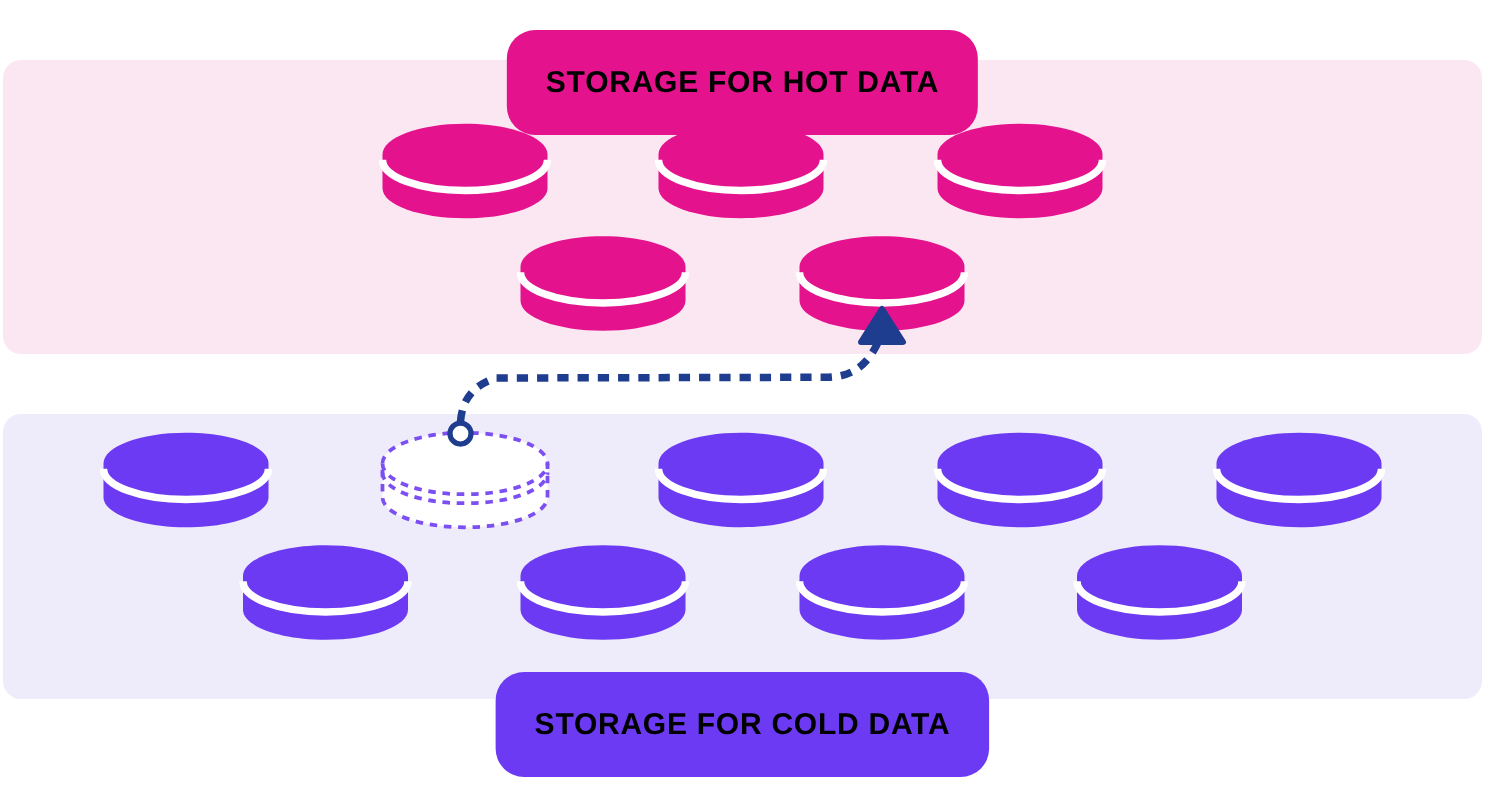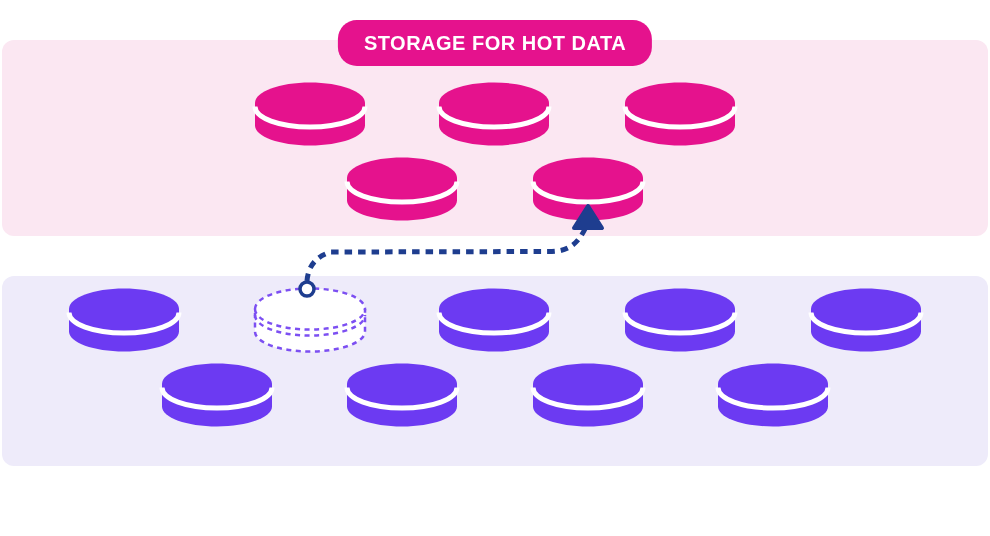--- a/index.html
+++ b/index.html
@@ -17,24 +17,24 @@
   }
   .band.hot{top:40px;height:196px;}
   .band.cold{top:276px;height:190px;}
   .diagram-svg{
     position:absolute;left:0;top:0;width:990px;height:536px;
   }
   .badge{
     position:absolute;
     left:50%;transform:translateX(-50%);
     display:flex;align-items:center;justify-content:center;
-    padding:4px 26px;
+    padding:16px 26px;
     height:38px;
     border-radius:19px;
-    color:#ffffff;
+    color:#000000;
     font-size:20px;
     font-weight:600;
     letter-spacing:0.5px;
     white-space:nowrap;
   }
   .badge.hot{top:20px;}
   .badge.cold{top:448px;}
 </style>
 </head>
 <body>
@@ -112,14 +112,17 @@
       <path d="M307,281 C308,268 314,257 331,252 L552,251.5 C569,251 578,243 585,229" fill="none" stroke-width="5" stroke-dasharray="7.5 6" stroke="#1E3D8F"></path>
       <path id="arrow-head" d="M588,206 L602,228 L574,228 Z" stroke-width="4" stroke-linejoin="round" fill="#1E3D8F" stroke="#1E3D8F"></path>
       <circle cx="307" cy="289" r="7" fill="#ffffff" stroke-width="3.5" stroke="#1E3D8F"></circle>
     </g>
   </svg>
 
   <div class="badge hot" style="background: rgb(229, 18, 141);">
     <span>STORAGE FOR HOT DATA</span>
   </div>
 
+  <div class="badge cold" style="background: rgb(108, 58, 242);">
+    <span>STORAGE FOR COLD DATA</span>
+  </div>
 
 </div>
 
 </body></html>

